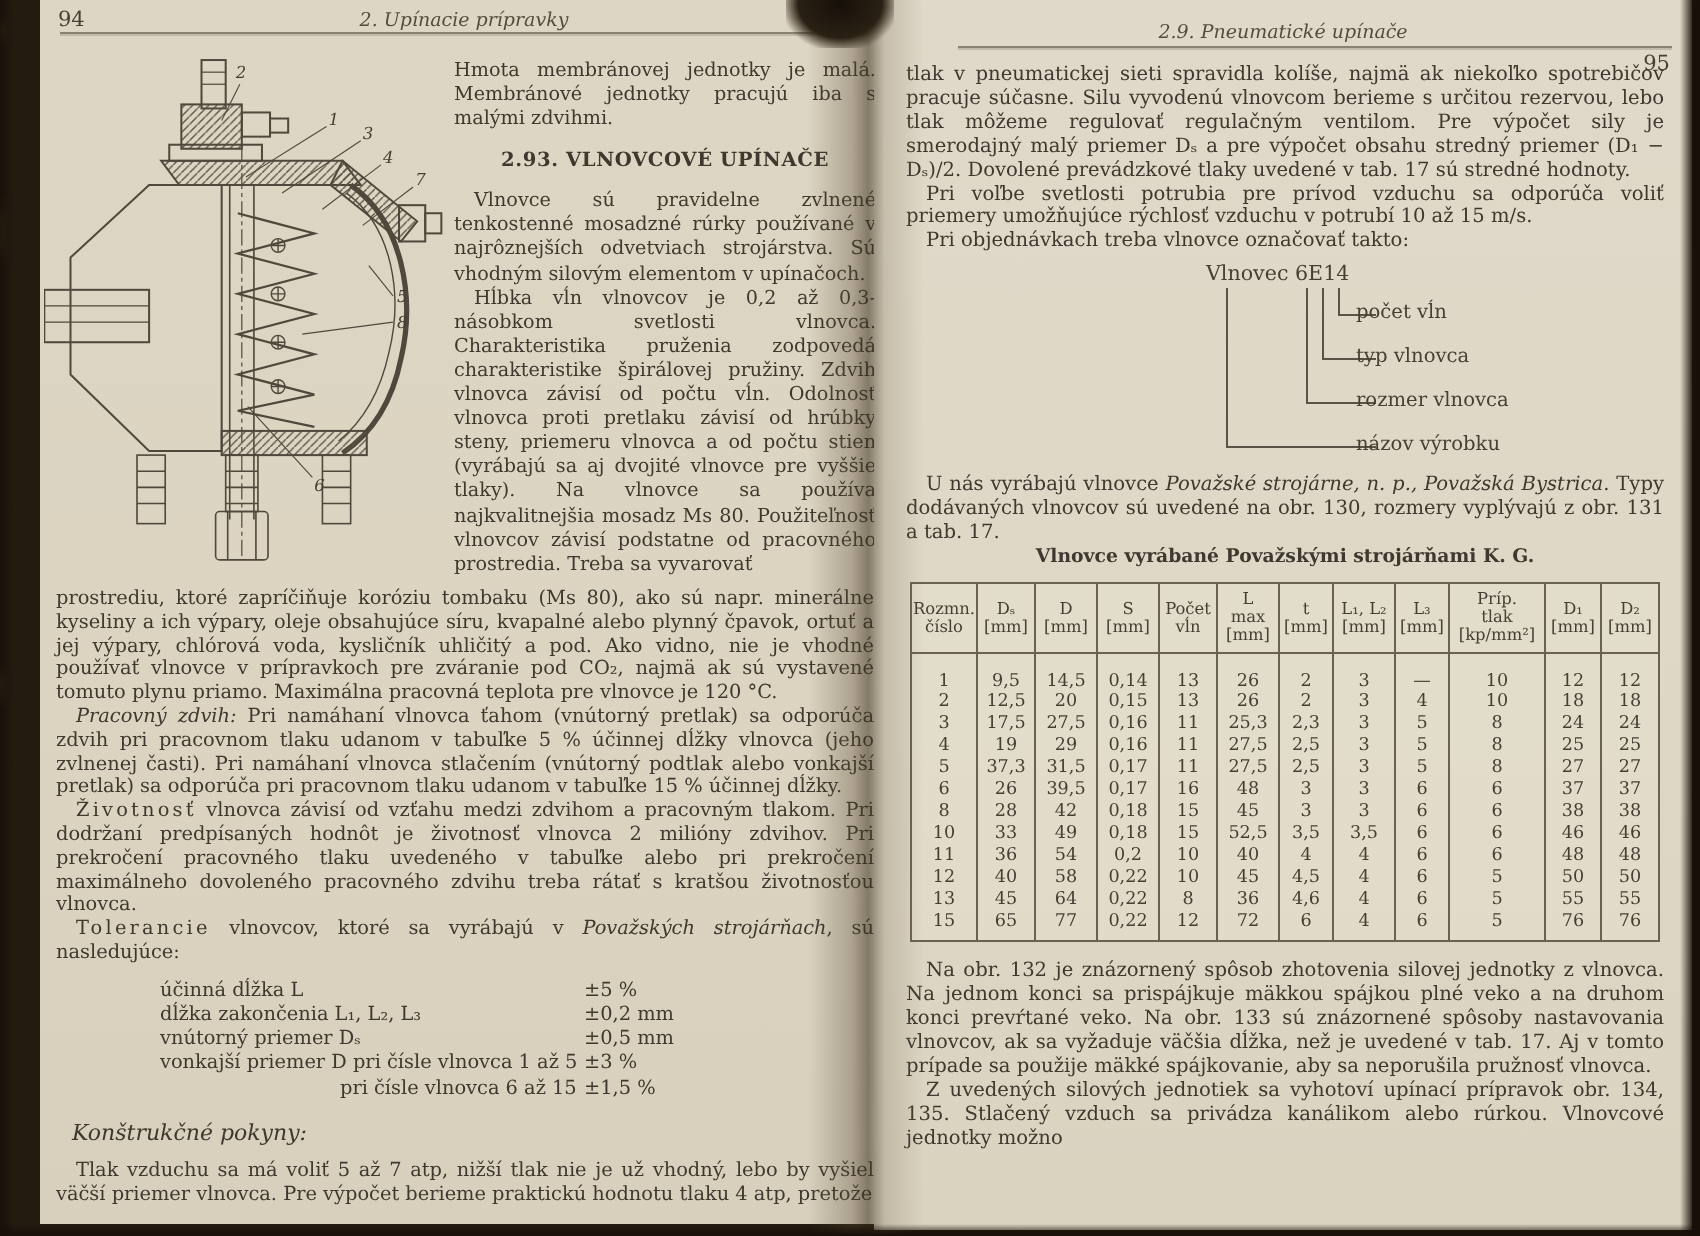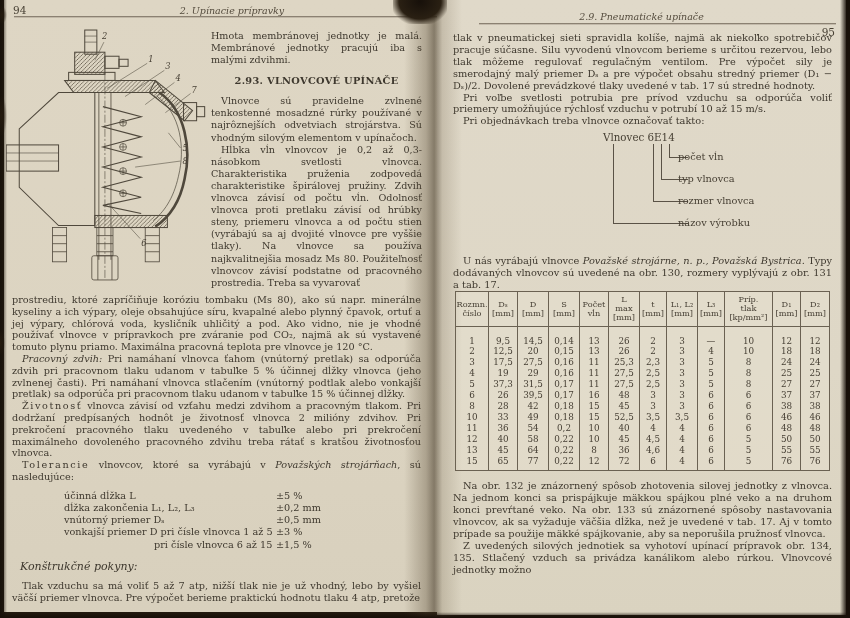--- a/index.html
+++ b/index.html
@@ -1,20 +1,20 @@
 <!DOCTYPE html>
 <html><head>
 <meta charset="utf-8">
 <style>
   html,body{margin:0;padding:0;background:#14100a;}
   #scan{position:relative;width:850px;height:618px;overflow:hidden;
         background:#241b10;font-family:"DejaVu Serif","Liberation Serif","DejaVu Sans",serif;color:#3e382e;}
   
   .page{position:absolute;top:0;background:linear-gradient(180deg,#ded6c4 0%,#dcd4c1 60%,#d8d0bd 100%);}
-  #left-page{left:4px;width:424px;height:612px;padding-left:32px;}
+  #left-page{left:20px;width:424px;height:612px;}
   #right-page{left:437px;width:409px;height:615px;background:linear-gradient(180deg,#e0d9c9 0%,#ded7c6 60%,#dad3c0 100%);}
   
   #gutter{position:absolute;left:404px;top:0;width:58px;height:618px;pointer-events:none;
     background:linear-gradient(90deg,rgba(60,48,30,0) 0%,rgba(86,72,50,.35) 38%,rgba(60,48,30,.55) 52%,rgba(120,106,82,.25) 66%,rgba(60,48,30,0) 100%);}
   #gutter-top-blob{position:absolute;left:393px;top:-8px;width:54px;height:32px;background:radial-gradient(ellipse at 50% 30%,#17100a 0%,#2a2013 55%,rgba(42,32,19,0) 78%);}
   #edge-left{position:absolute;left:0;top:0;width:7px;height:618px;background:linear-gradient(90deg,#17110a,rgba(23,17,10,0));}
   #edge-right{position:absolute;right:0;top:0;width:10px;height:618px;background:linear-gradient(270deg,#170f08 30%,rgba(23,15,8,0));}
   #edge-bottom{position:absolute;left:0;bottom:0;width:850px;height:6px;background:linear-gradient(0deg,#170f08,rgba(23,15,8,0));}
   .smudge{position:absolute;background:radial-gradient(ellipse,#241a0e 0%,rgba(36,26,14,0) 70%);}
   
@@ -36,21 +36,21 @@
   
   #tol-list{margin:7px 0 6px 0;}
   .tol-row{display:grid;grid-template-columns:264px auto;font-size:9.7px;line-height:12.2px;}
   .tol-row .tl{padding-left:52px;}
   .tol-row.tl2 .tl{padding-left:142px;}
   #konstr-head{font-style:italic;font-size:11px;margin:9px 0 7px 8px;}
   
   #rp-flow{position:absolute;left:16px;top:32px;width:379px;}
   #rp-flow .para{font-size:9.8px;line-height:11.9px;}
   
-  #desig{position:relative;height:104px;margin:4px 0 20px 0;}
+  #desig{position:relative;height:104px;margin:4px 0 2px 0;}
   #desig-code{position:absolute;left:150px;top:0;font-size:10.3px;color:#463f33;}
   .dline{position:absolute;border-left:1px solid #5a5246;border-bottom:1px solid #5a5246;}
   .dlabel{position:absolute;left:225px;font-size:9.8px;color:#463f33;white-space:nowrap;}
   
   #tab-label{text-align:right;font-style:italic;font-size:9.5px;margin:6px 4px 4px 0;}
   #tab-title{text-align:center;font-weight:bold;font-size:9.4px;margin:0 0 7px 0;}
   table#vt{border-collapse:collapse;margin:0 auto;width:374px;table-layout:fixed;background:rgba(234,228,213,.35);}
   #vt th,#vt td{border-left:1px solid #6a6152;border-right:1px solid #6a6152;text-align:center;padding:0;}
   #vt thead th{border-top:1.4px solid #6a6152;border-bottom:1px solid #6a6152;font-weight:normal;
                font-size:8.2px;line-height:9.2px;white-space:pre-line;padding:3px 0;vertical-align:middle;color:#453e33;}
@@ -209,20 +209,21 @@
         <div class="dline" style="left:200px;top:13px;width:34px;height:57px;"></div>
         <div class="dline" style="left:160px;top:13px;width:74px;height:79px;"></div>
         <div class="dlabel" style="top:20px;">počet vĺn</div>
         <div class="dlabel" style="top:42px;">typ vlnovca</div>
         <div class="dlabel" style="top:64px;">rozmer vlnovca</div>
         <div class="dlabel" style="top:86px;">názov výrobku</div>
       </div>
 
       <p class="para ind"><span>U nás vyrábajú vlnovce </span><span class="it">Považské strojárne, n. p., Považská Bystrica</span><span>. Typy dodávaných vlnovcov sú uvedené na obr. 130, rozmery vyplývajú z obr. 131 a tab. 17.</span></p>
 
+      <div id="tab-title">Vlnovce vyrábané Považskými strojárňami K. G.</div>
 
       <table id="vt">
         <colgroup>
           <col style="width:33px">
             <col style="width:29px">
             <col style="width:31px">
             <col style="width:31px">
           <col style="width:29px">
             <col style="width:31px">
             <col style="width:27px">

